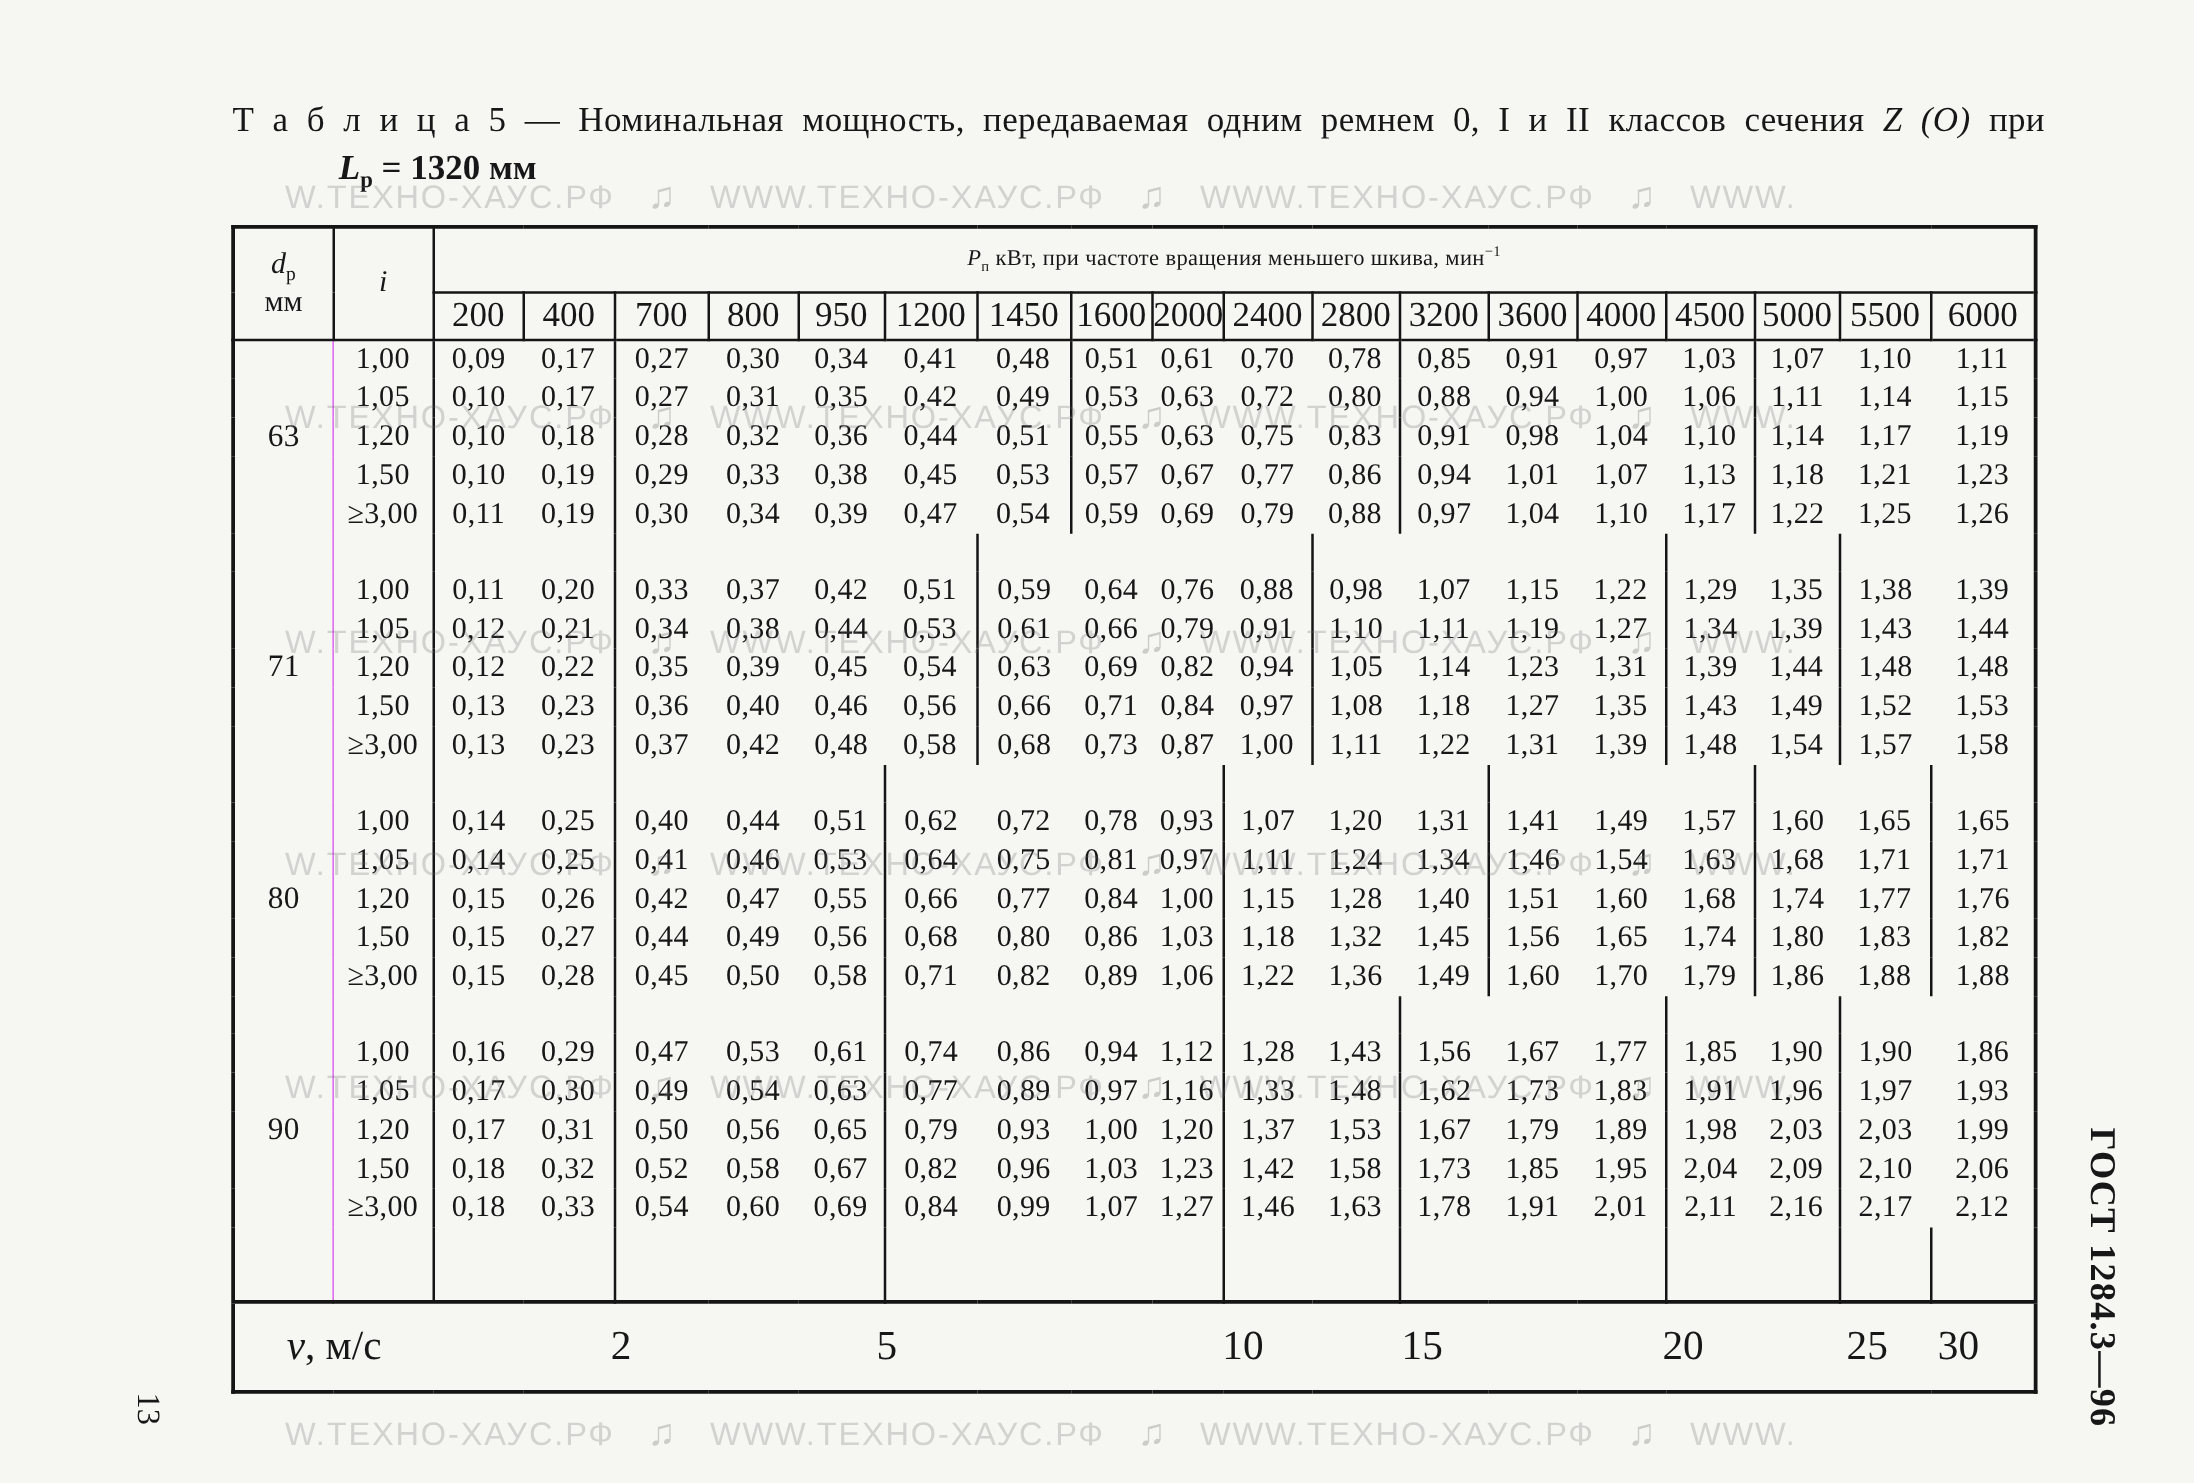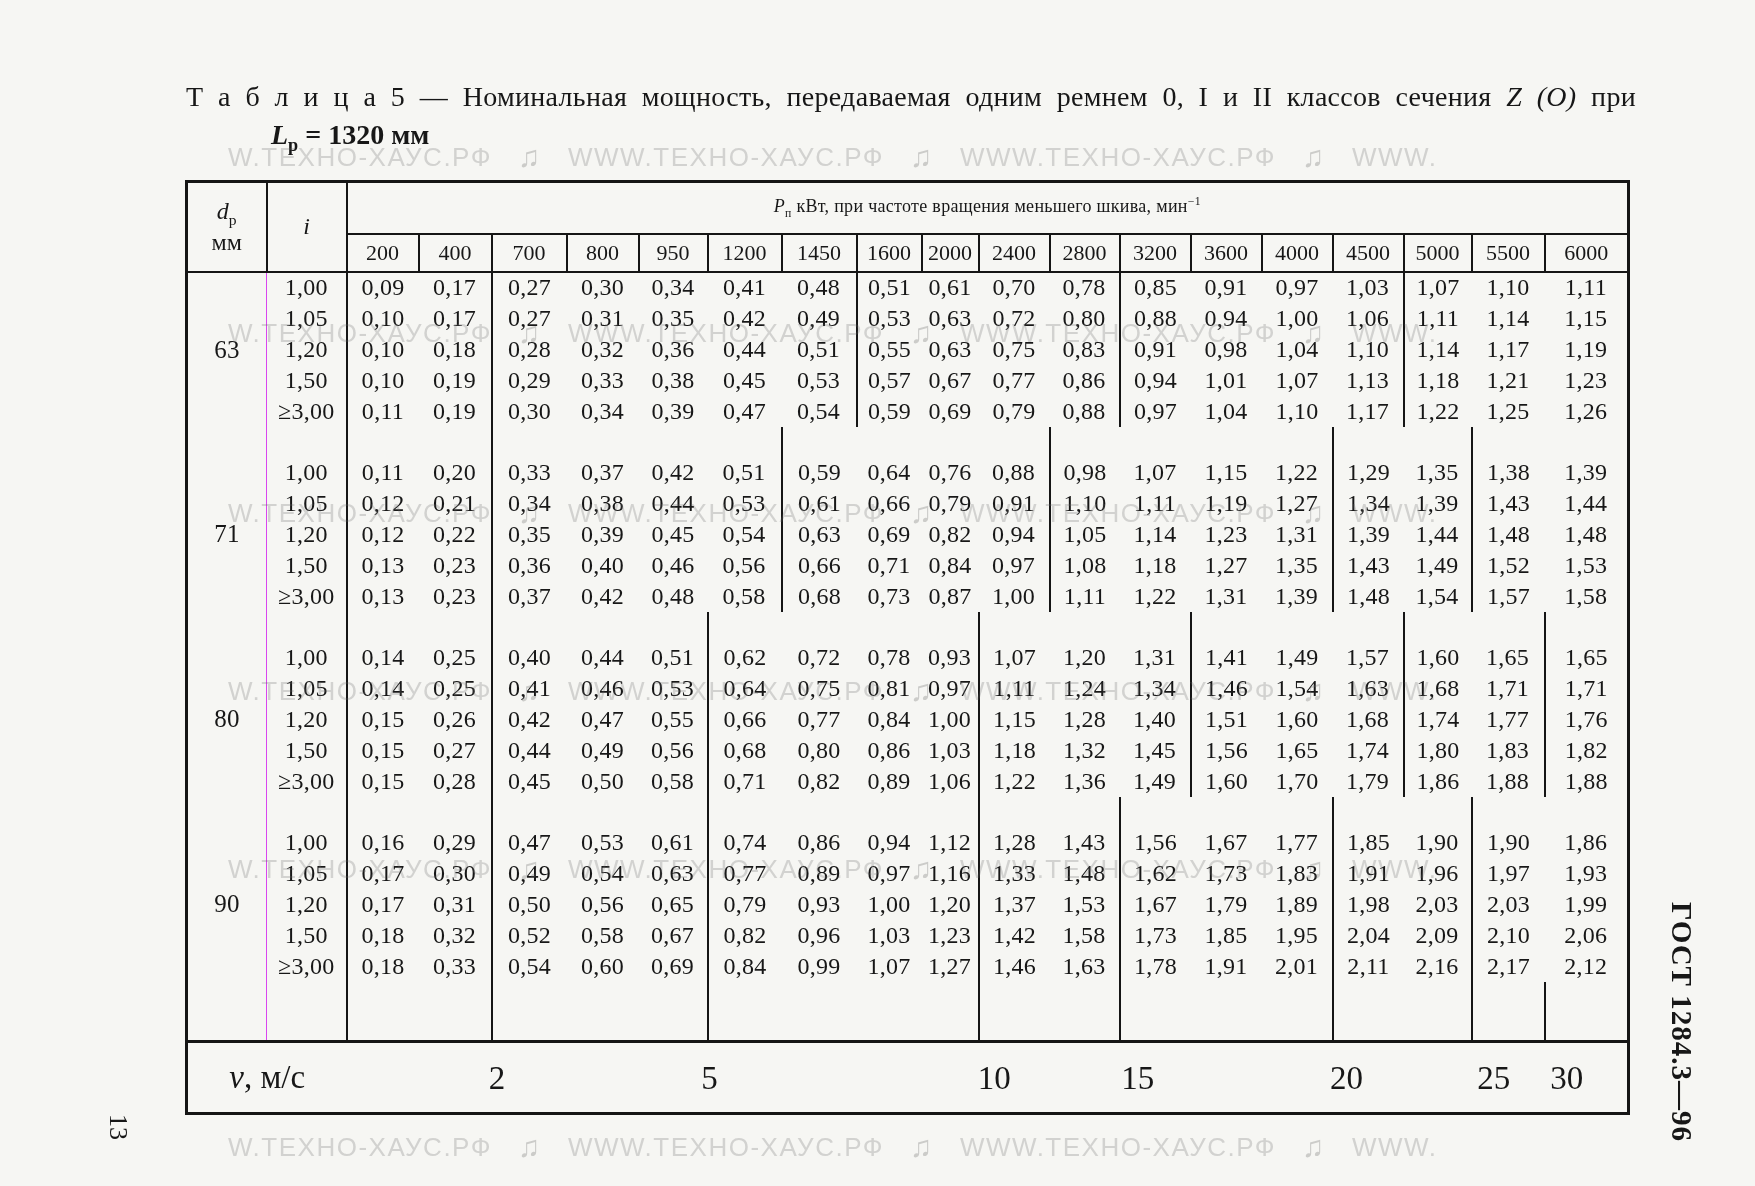--- a/index.html
+++ b/index.html
@@ -25,21 +25,21 @@
     position: absolute; left: 185px; top: 180px;
     width: 1442px; table-layout: fixed;
     border-collapse: collapse;
     border: 3px solid #151515;
     font-size: 24px;
   }
   .ptable td, .ptable th { padding: 0; font-weight: normal; text-align: center; vertical-align: middle; }
   thead th { border: 2px solid #151515; }
   th.ph { height: 52px; font-size: 18px; letter-spacing: .3px; }
   th.dh, th.ih { font-size: 24px; }
-  tr.rpm th { height: 38px; font-size: 22px; }
+  tr.rpm th { height: 38px; font-size: 28px; }
   tbody tr { height: 31px; }
   tbody td { letter-spacing: .3px; }
   .dcol { border-right: 1px solid #d946ef; }
   .icol { border-right: 2px solid #151515; }
   .bL { border-left: 2px solid #151515; }
   .dval { font-size: 25px; }
   tr.spacer { height: 30px; }
   tr.spacer.final { height: 60px; }
   tfoot td { border-top: 3px solid #151515; height: 72px; font-size: 33px; }
   td.vlabel { text-align: center; }

